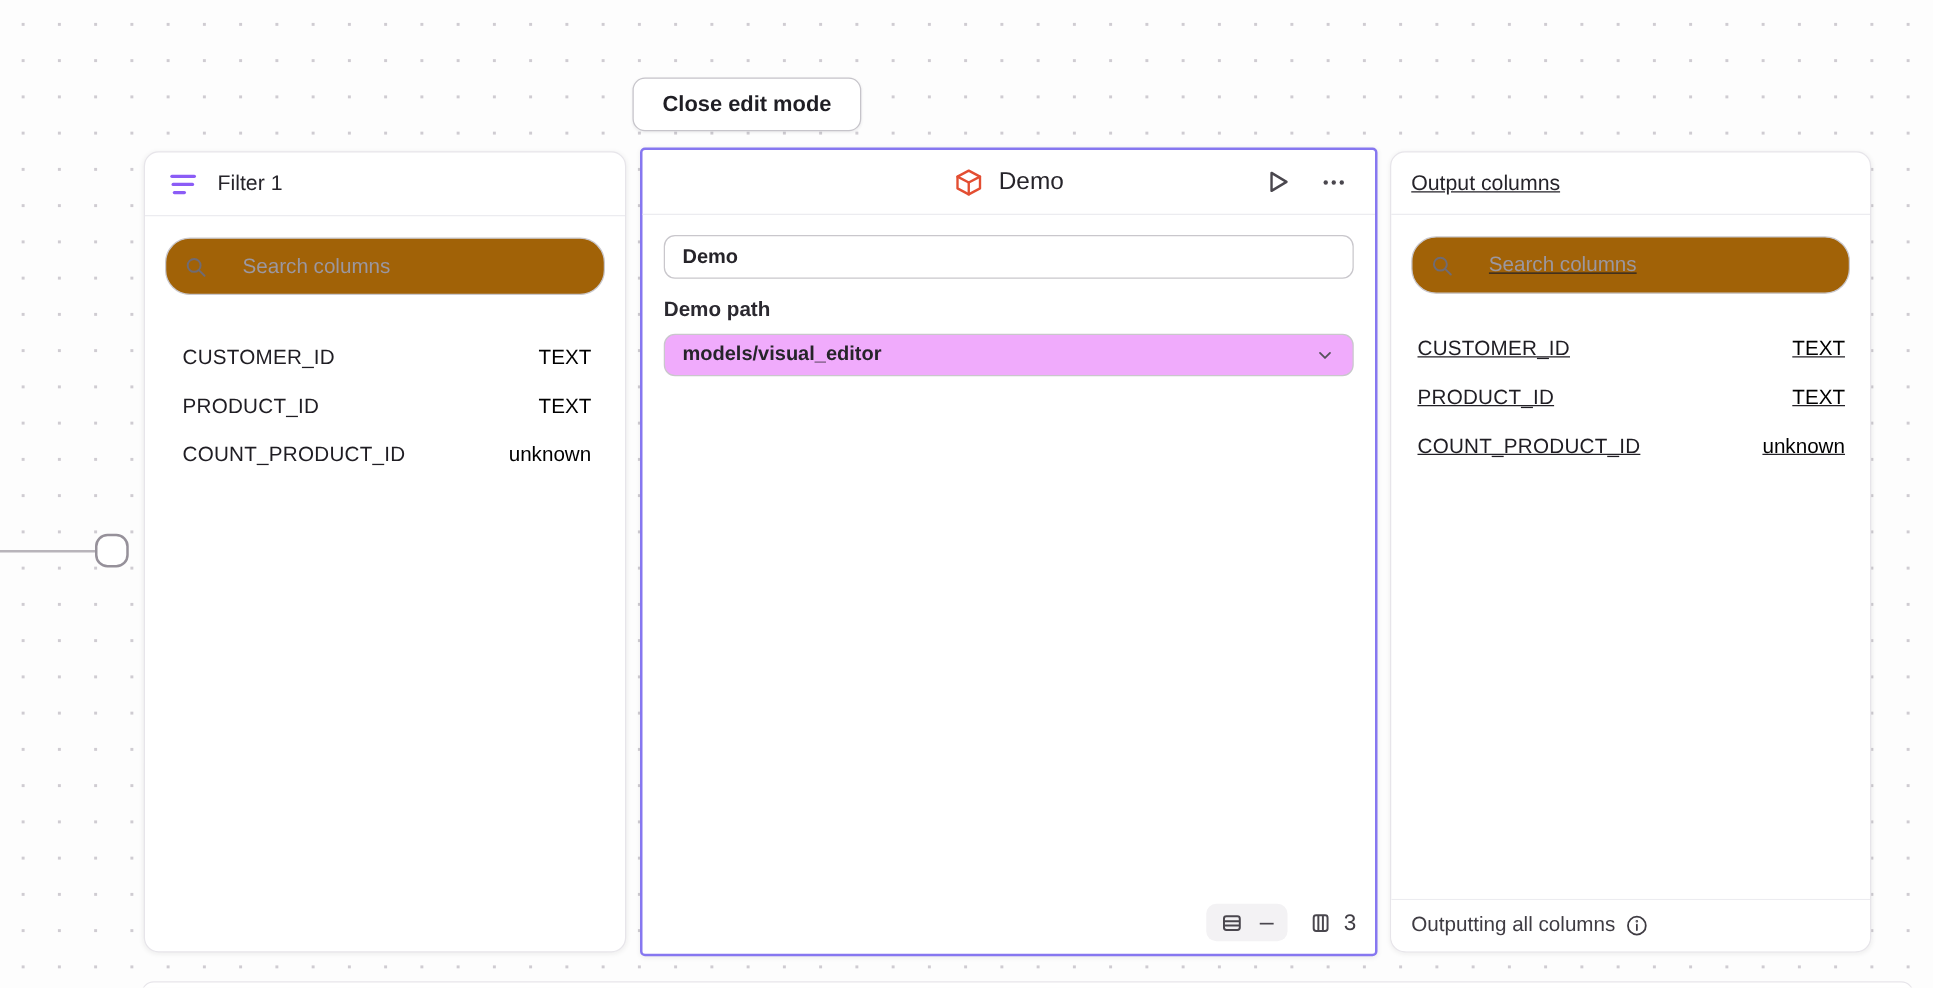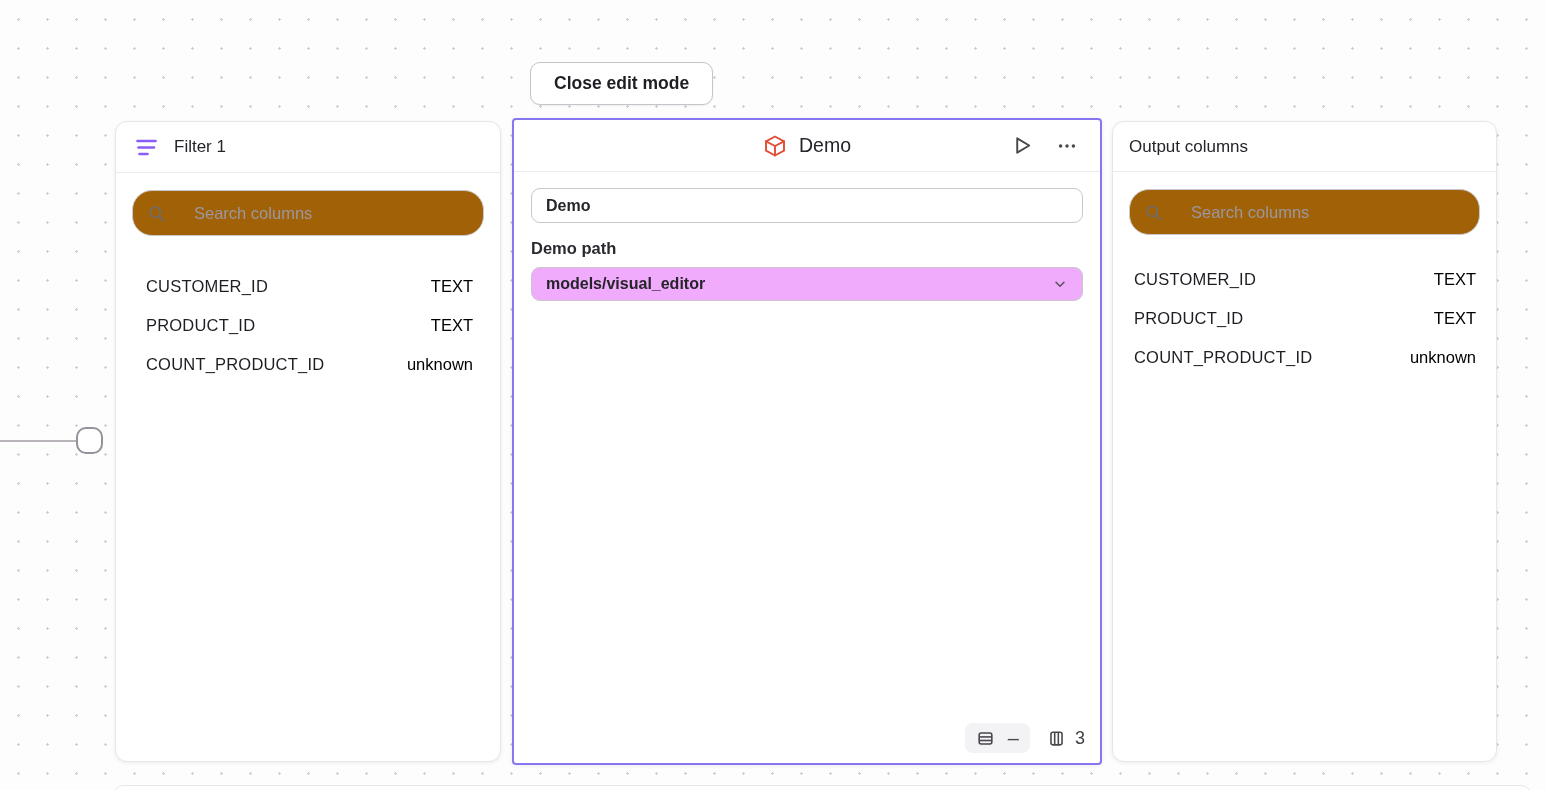--- a/index.html
+++ b/index.html
@@ -9,21 +9,21 @@
     font-family: "Liberation Sans", sans-serif;
     background-color: #fdfdfd;
     background-image: radial-gradient(circle, #cfccd2 1.2px, transparent 1.4px);
     background-size: 29px 29px;
     background-position: 4px 5px;
     color: #232127;
   }
 
   
   .close-btn {
-    position: absolute; left: 530px; top: 62px; height: 43px;
+    position: absolute; left: 506px; top: 62px; height: 43px;
     display: flex; align-items: center; padding: 0 23px;
     background: #fff; border: 1px solid #c6c4ca; border-radius: 10px;
     font-size: 17.5px; font-weight: 700; color: #1f1e24;
     box-shadow: 0 1px 2px rgba(20,20,30,0.06);
     cursor: pointer;
   }
 
   
   .edge-line { position: absolute; left: 0; top: 440px; width: 77px; height: 2px; background: #b8b4ba; }
   .edge-handle {
@@ -104,21 +104,21 @@
   }
   .stat-pill {
     display: flex; align-items: center; gap: 13px;
     background: #f3f2f4; border-radius: 8px; padding: 5px 11px;
   }
   .stat-group { display: flex; align-items: center; gap: 9px; }
   .stat-num { font-size: 18px; color: #413e45; }
   .dash { font-size: 20px; color: #4a474e; line-height: 1; }
 
   
-  .output-panel { left: 1112px; top: 121px; width: 385px; height: 641px; }
+  .output-panel { left: 1112px; top: 121px; width: 385px; height: 641px; text-decoration: underline; }
   .output-panel .panel-header { height: 50px; padding: 0 16px; }
   .output-panel .col-list { margin-top: 15px; }
   .output-panel .col-row { padding: 0 20px 0 21px; }
   .output-footer {
     position: absolute; left: 0; right: 0; bottom: 0; height: 42px;
     border-top: 1px solid #ececf0;
     display: flex; align-items: center; gap: 8px; padding: 0 16px;
     font-size: 16.5px; color: #3f3c43;
     border-radius: 0 0 12px 12px; background: #fff;
   }
@@ -264,15 +264,25 @@
     <div class="col-row">
       <span class="col-name">PRODUCT_ID</span>
       <span class="col-type">TEXT</span>
     </div>
     <div class="col-row">
       <span class="col-name">COUNT_PRODUCT_ID</span>
       <span class="col-type">unknown</span>
     </div>
   </div>
 
+  <div class="output-footer">
+    <span>Outputting all columns</span>
+    <span>
+      <svg width="19" height="19" viewBox="0 0 24 24" fill="none" stroke="#3f3c43" stroke-width="1.8" stroke-linecap="round">
+        <circle cx="12" cy="12" r="9"></circle>
+        <line x1="12" y1="11" x2="12" y2="16.5"></line>
+        <circle cx="12" cy="7.6" r="0.4" fill="#3f3c43"></circle>
+      </svg>
+    </span>
+  </div>
 </div>
 
 <div class="bottom-panel"></div>
 
 </body></html>

